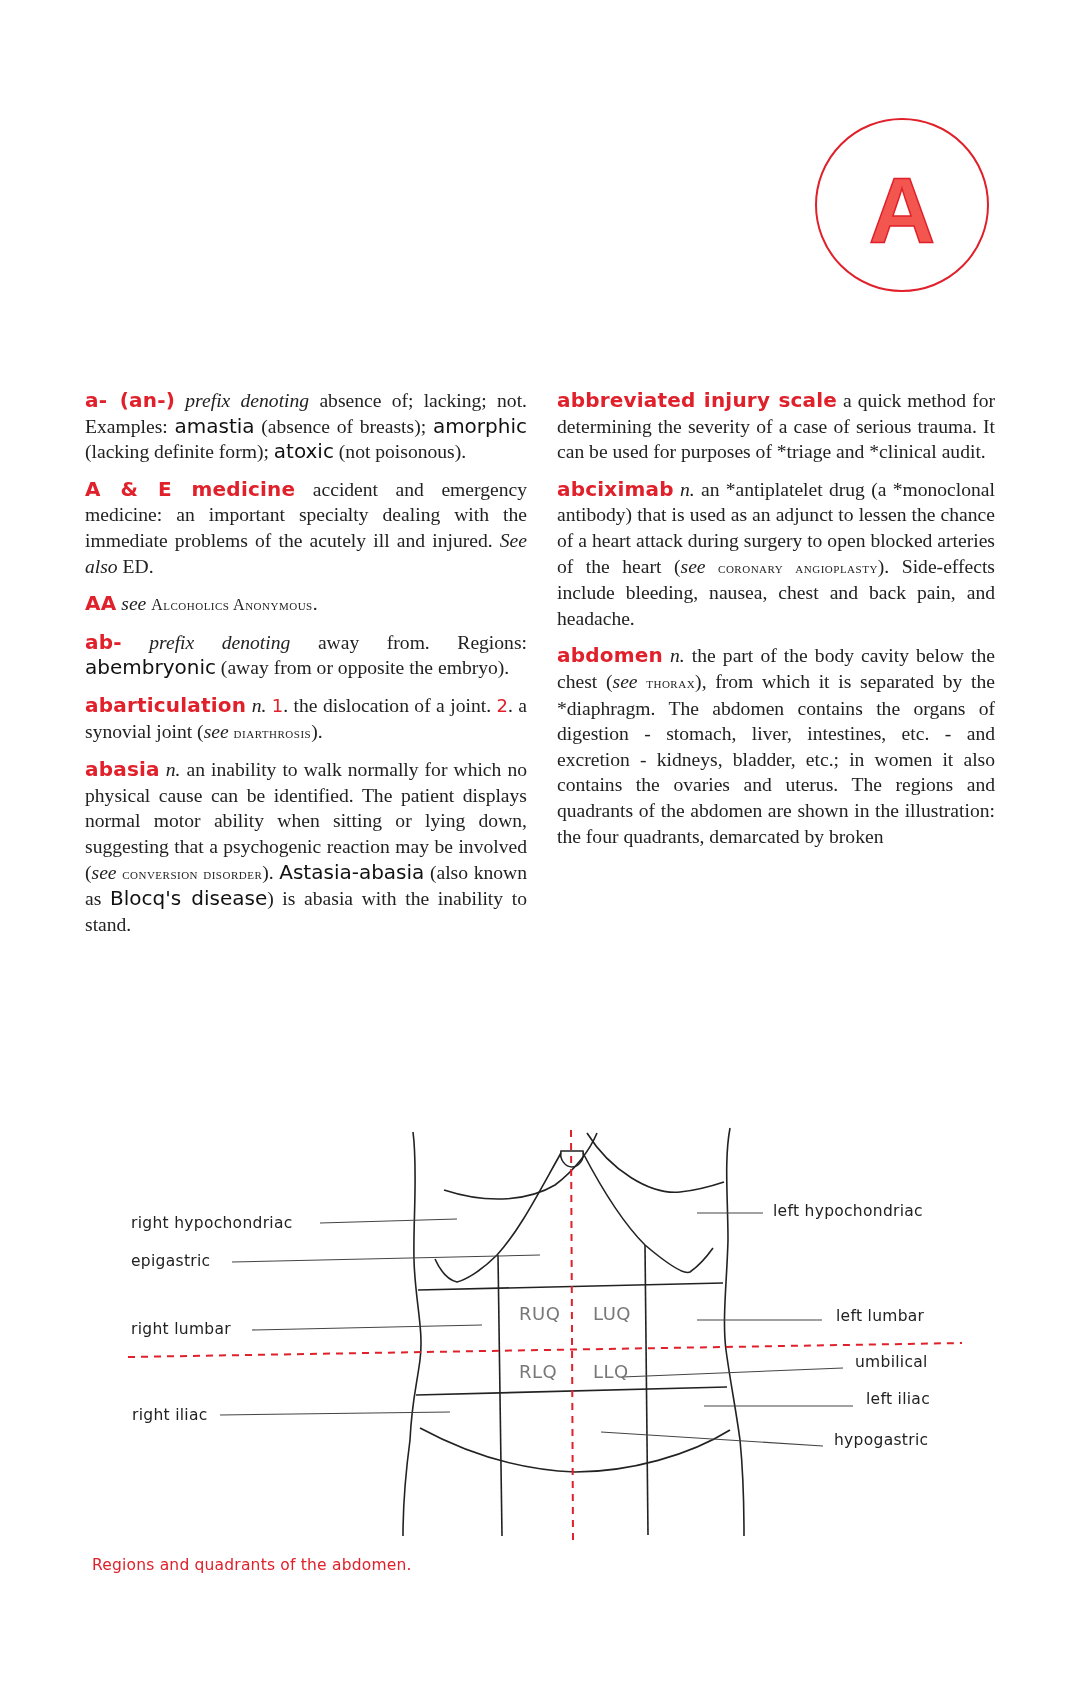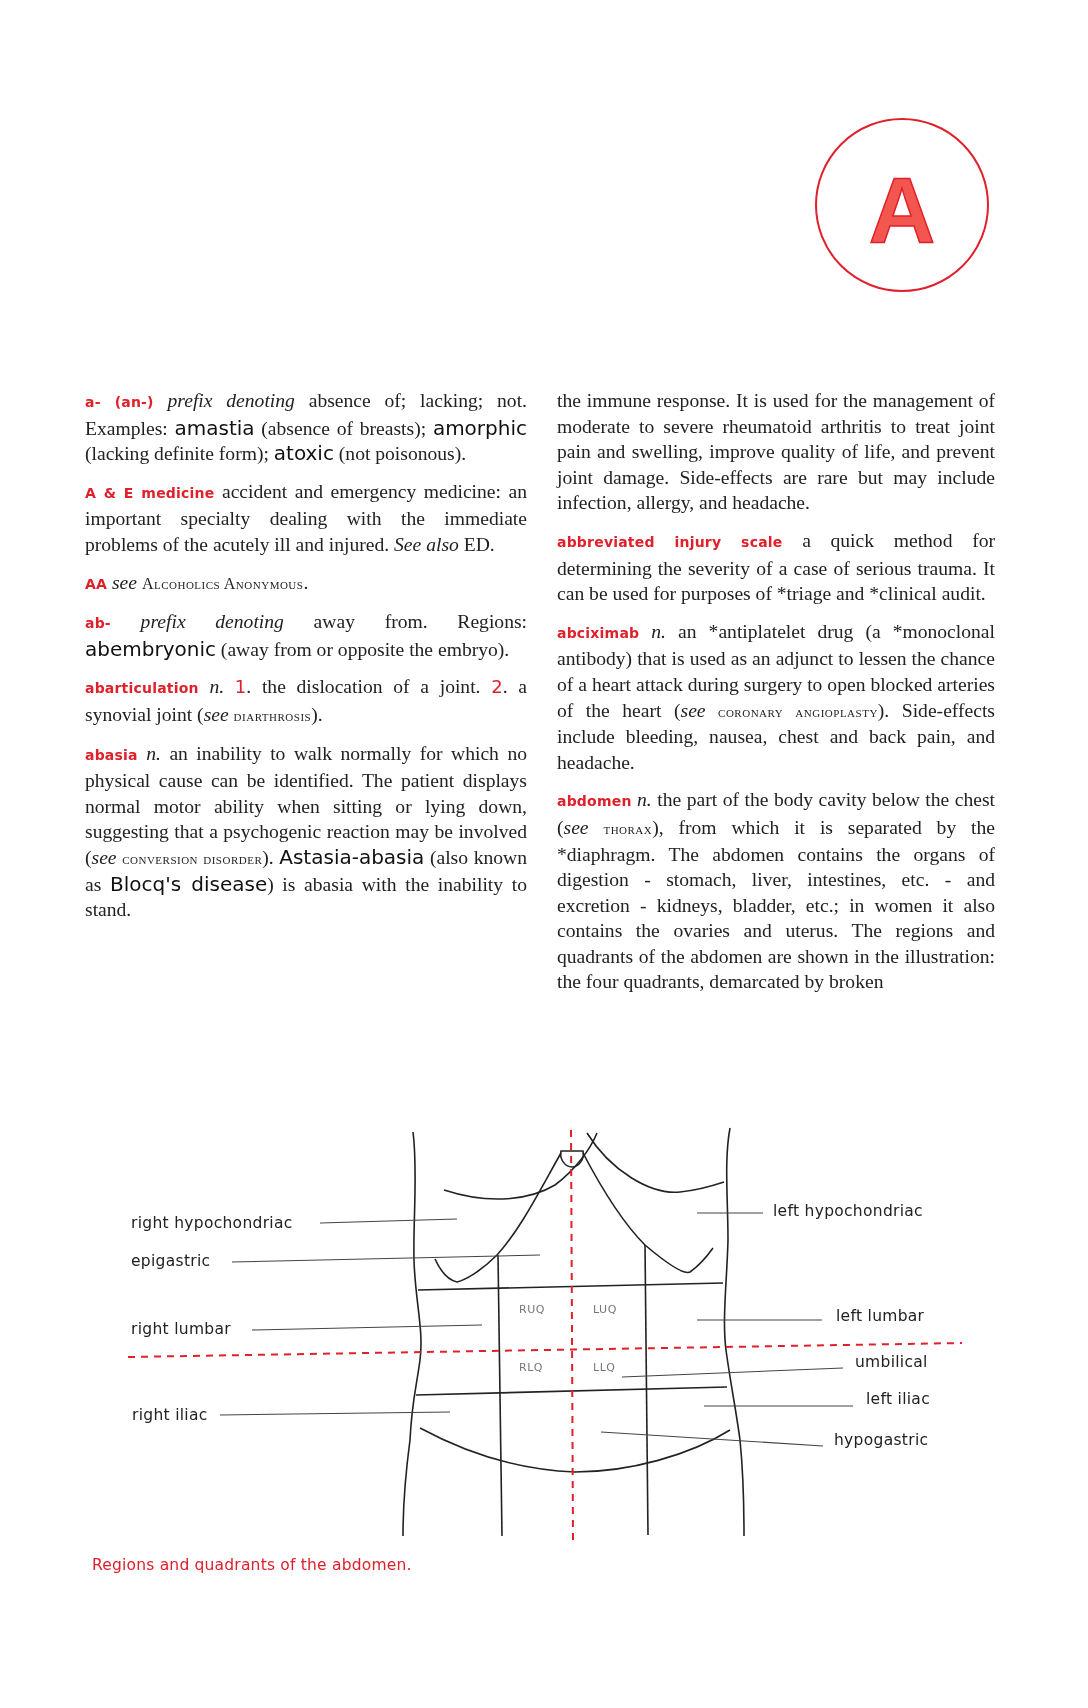--- a/index.html
+++ b/index.html
@@ -10,33 +10,33 @@
   .letter-badge .glyph { position: absolute; left: 0; right: 0; top: 44px; text-align: center;
                   font-family: "Liberation Sans", "DejaVu Sans", sans-serif; font-weight: bold;
                   font-size: 92px; line-height: 1; color: #f2564f;
                   -webkit-text-stroke: 1.5px #e0202a; }
   .col { position: absolute; top: 388px; width: 442px; font-size: 19.6px; line-height: 25.6px;
          text-align: justify; }
   .col.left { left: 85px; }
   .col.right { left: 557px; width: 438px; }
   .entry { margin: 0 0 12px 0; }
   .hw { font-family: "DejaVu Sans", "Liberation Sans", sans-serif; color: #e0202a; font-weight: bold;
-        font-size: 14px; letter-spacing: 0.2px; }
+        font-size: 20px; letter-spacing: 0.2px; }
   .sub { font-family: "DejaVu Sans", "Liberation Sans", sans-serif; color: #111; font-weight: normal;
          font-size: 20px; }
   .num { font-family: "DejaVu Sans", "Liberation Sans", sans-serif; color: #e0202a; font-size: 18px; }
   .it { font-style: italic; }
   .sc { font-variant: small-caps; font-size: 16px; letter-spacing: 0.5px; }
   .cont { margin-bottom: 12px; }
   .figure { position: absolute; left: 0; top: 1120px; width: 1088px; height: 440px; }
   .figure svg { position: absolute; left: 0; top: 0; }
   .lbl { position: absolute; font-family: "DejaVu Sans", "Liberation Sans", sans-serif;
          font-size: 15.5px; color: #222; white-space: nowrap; letter-spacing: 0.3px; }
   .quad { position: absolute; font-family: "DejaVu Sans", "Liberation Sans", sans-serif;
-          font-size: 11px; color: #777; letter-spacing: 0.5px; }
+          font-size: 18px; color: #777; letter-spacing: 0.5px; }
   .caption { position: absolute; left: 92px; top: 1556px; font-family: "DejaVu Sans", "Liberation Sans", sans-serif;
              font-size: 15.5px; color: #e0202a; letter-spacing: 0.2px; }
 </style>
 </head>
 <body>
 
 <div class="letter-badge">
   <div class="glyph">A</div>
 </div>
 
@@ -49,21 +49,20 @@
 
   <p class="entry"><span class="hw">ab-</span> <span class="it">prefix denoting</span><span> away from. Regions: </span><span class="sub">abembryonic</span><span> (away from or opposite the embryo).</span></p>
 
   <p class="entry"><span class="hw">abarticulation</span> <span class="it">n.</span> <span class="num">1</span><span>. the dislocation of a joint. </span><span class="num">2</span><span>. a synovial joint (</span><span class="it">see</span> <span class="sc">diarthrosis</span><span>).</span></p>
 
   <p class="entry"><span class="hw">abasia</span> <span class="it">n.</span><span> an inability to walk normally for which no physical cause can be identified. The patient displays normal motor ability when sitting or lying down, suggesting that a psychogenic reaction may be involved (</span><span class="it">see</span> <span class="sc">conversion disorder</span><span>). </span><span class="sub">Astasia-abasia</span><span> (also known as </span><span class="sub">Blocq's disease</span><span>) is abasia with the inability to stand.</span></p>
 
 </div>
 
 <div class="col right">
-  <p class="entry cont">the immune response. It is used for the management of moderate to severe rheumatoid arthritis to treat joint pain and swelling, improve quality of life, and prevent joint damage. Side-effects are rare but may include infection, allergy, and headache.</p>
 
   <p class="entry"><span class="hw">abbreviated injury scale</span><span> a quick method for determining the severity of a case of serious trauma. It can be used for purposes of *triage and *clinical audit.</span></p>
 
   <p class="entry"><span class="hw">abciximab</span> <span class="it">n.</span><span> an *antiplatelet drug (a *monoclonal antibody) that is used as an adjunct to lessen the chance of a heart attack during surgery to open blocked arteries of the heart (</span><span class="it">see</span> <span class="sc">coronary angioplasty</span><span>). Side-effects include bleeding, nausea, chest and back pain, and headache.</span></p>
 
   <p class="entry"><span class="hw">abdomen</span> <span class="it">n.</span><span> the part of the body cavity below the chest (</span><span class="it">see</span> <span class="sc">thorax</span><span>), from which it is separated by the *diaphragm. The abdomen contains the organs of digestion - stomach, liver, intestines, etc. - and excretion - kidneys, bladder, etc.; in women it also contains the ovaries and uterus. The regions and quadrants of the abdomen are shown in the illustration: the four quadrants, demarcated by broken</span></p>
 </div>
 
 <div class="figure">
   <svg width="1088" height="440" viewBox="0 1120 1088 440">

